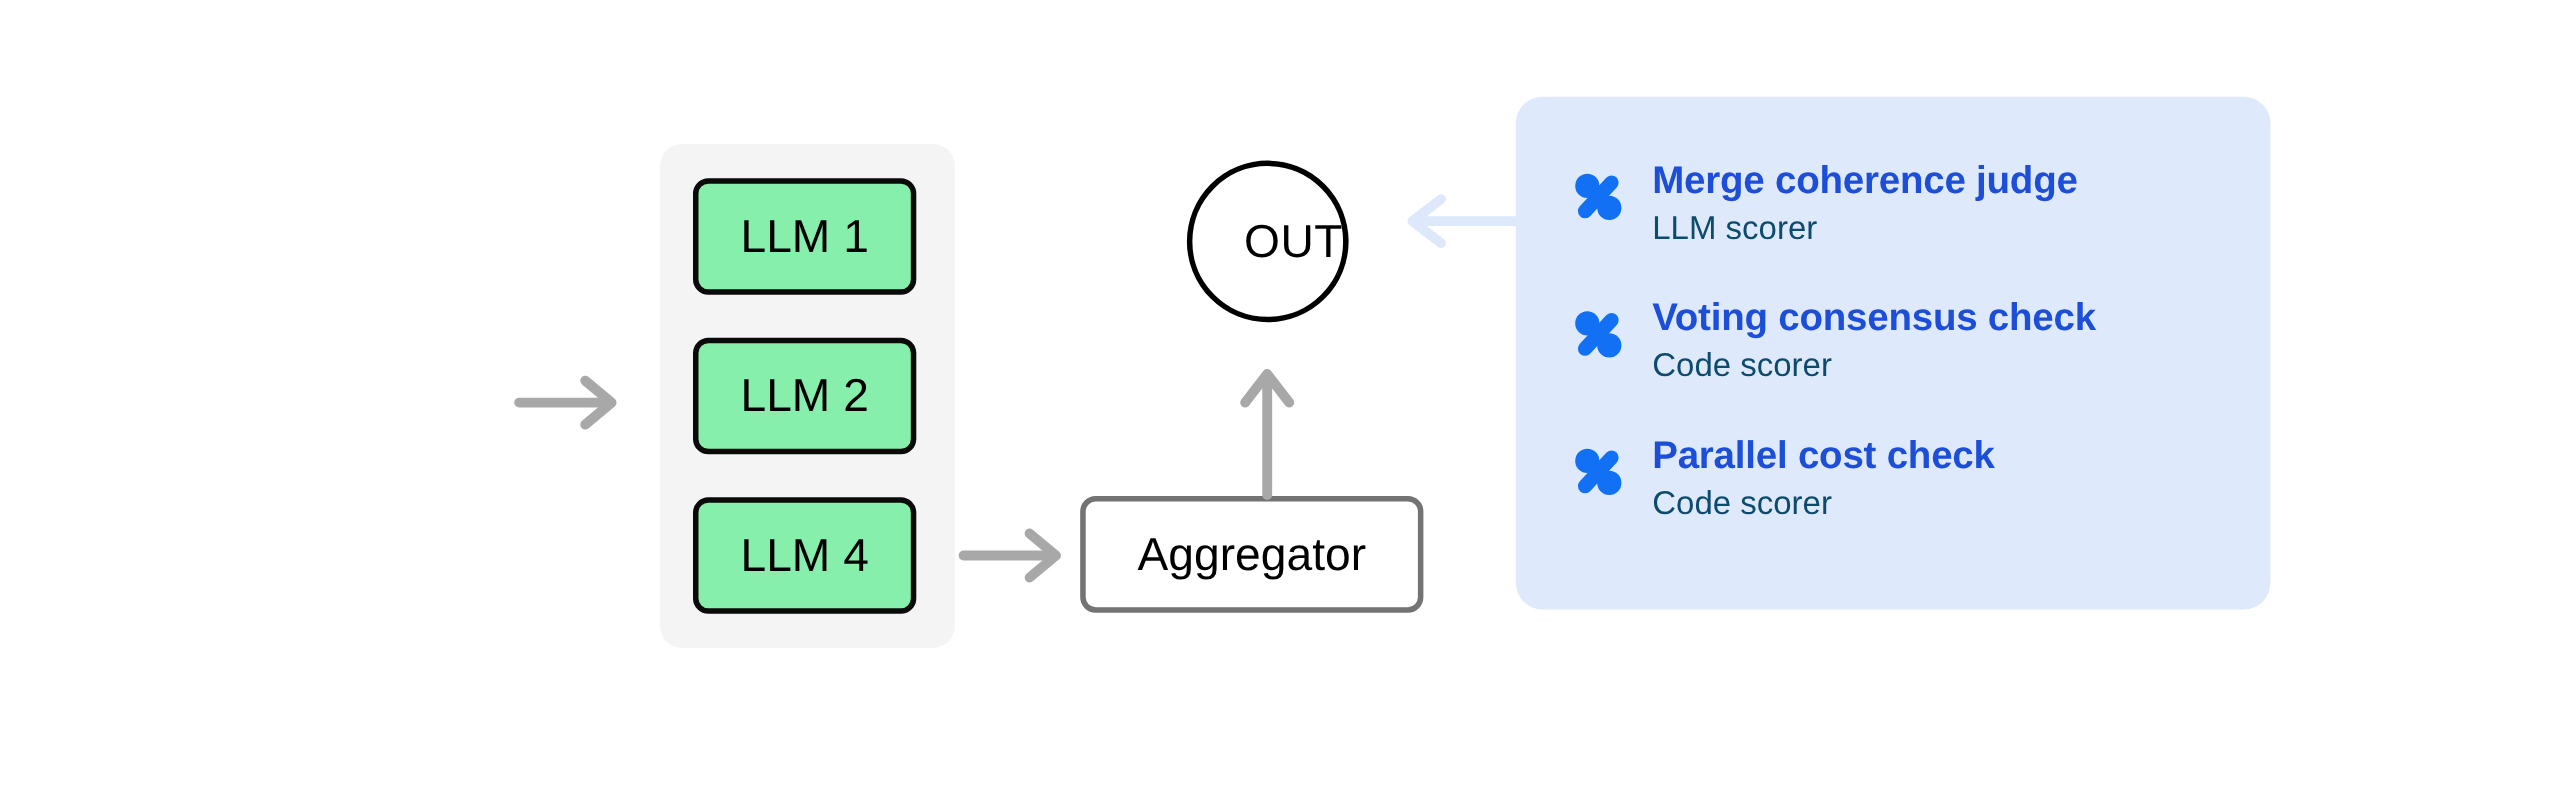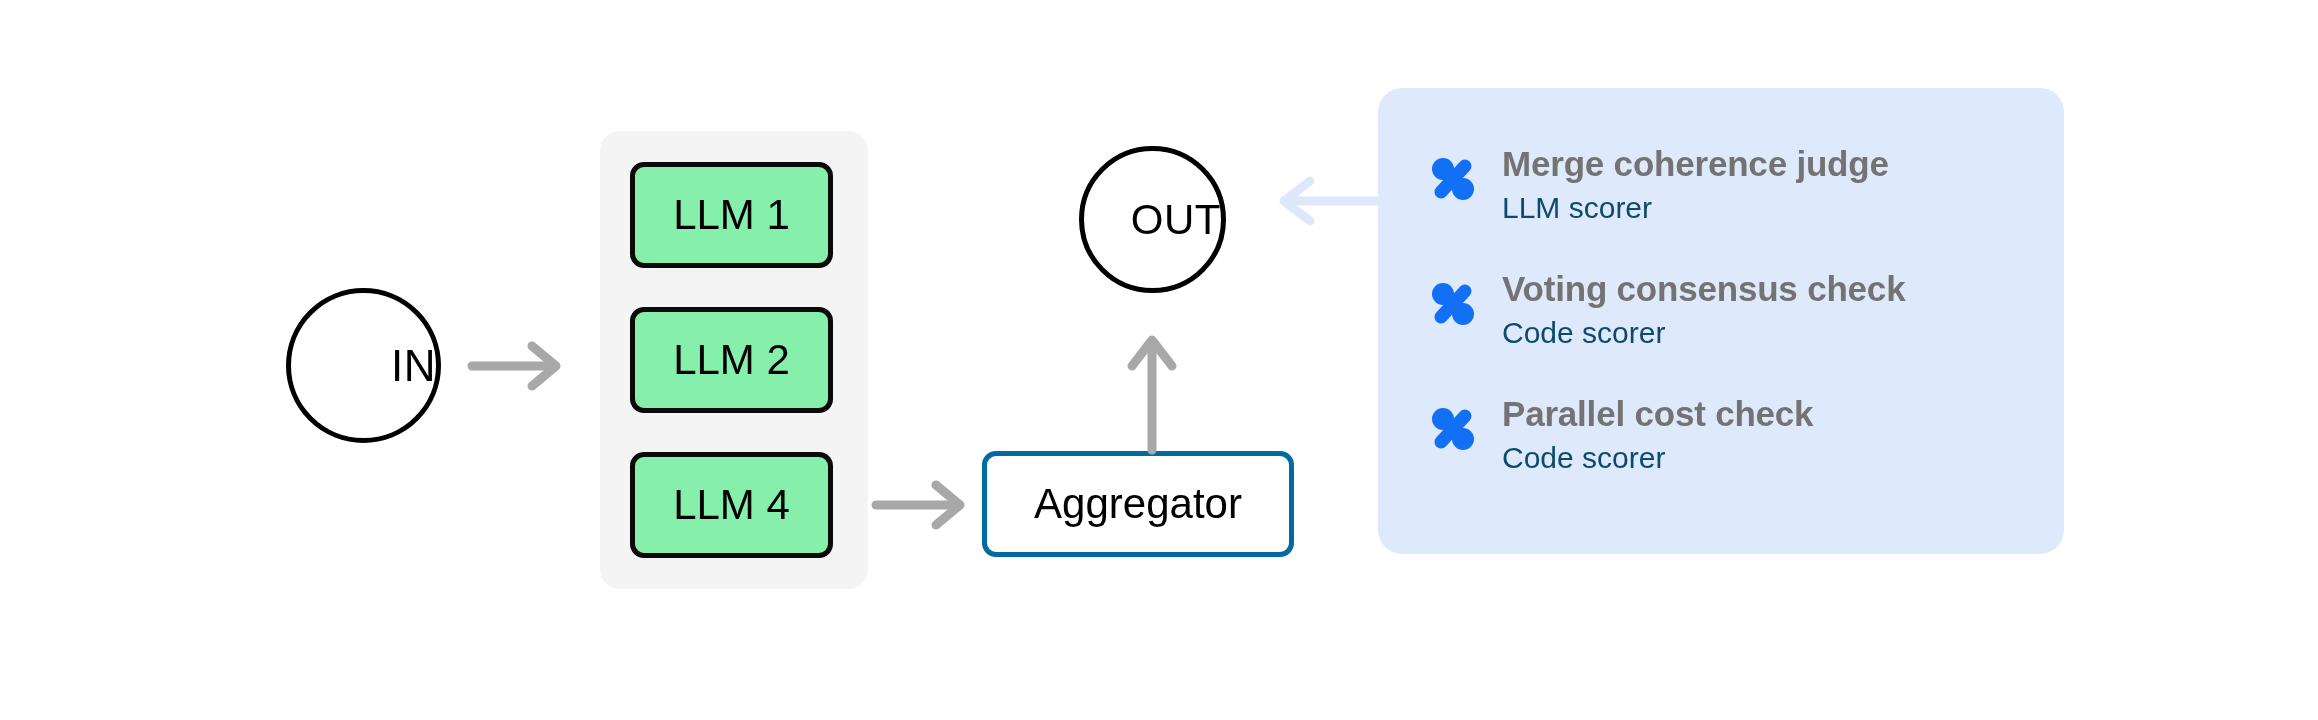--- a/index.html
+++ b/index.html
@@ -69,21 +69,21 @@
   #llm-1 { top: 162px; }
   #llm-2 { top: 307px; }
   #llm-3 { top: 452px; }
 
   
   #aggregator-box {
     position: absolute;
     left: 982px; top: 451px;
     width: 312px; height: 106px;
     background: #ffffff;
-    border: 5px solid #0369a1;
+    border: 5px solid #737373;
     border-radius: 14px;
     box-sizing: border-box;
     display: flex;
     align-items: center;
     justify-content: center;
     font-size: 42px;
     color: #000000;
   }
 
   
@@ -112,41 +112,38 @@
     position: relative;
     width: 46px; height: 46px;
     flex: 0 0 46px;
     margin-top: 12px;
     margin-right: 26px;
   }
   .scorer-text { padding-top: 0; }
   .scorer-title {
     font-size: 35px;
     font-weight: bold;
-    color: #737373;
+    color: #1d4ed8;
     line-height: 1.15;
     letter-spacing: -0.2px;
     white-space: nowrap;
   }
   .scorer-subtitle {
     font-size: 30px;
     color: #0c4a6e;
     line-height: 1.2;
     margin-top: 6px;
     white-space: nowrap;
   }
 </style>
 </head>
 <body>
 
 <div id="stage">
 
-  <div id="in-node" class="node-circle">
-    <span>IN</span>
-  </div>
 
   <svg class="arrow-svg" style="left:468px; top:338px; width:110px; height:56px;" viewBox="0 0 110 56">
     <g stroke="#a8a8a8" stroke-width="9" fill="none" stroke-linecap="round" stroke-linejoin="round">
       <line x1="4" y1="28" x2="86" y2="28"></line>
       <polyline points="64,8 88,28 64,48"></polyline>
     </g>
   </svg>
 
   <div id="parallel-group"></div>
 

